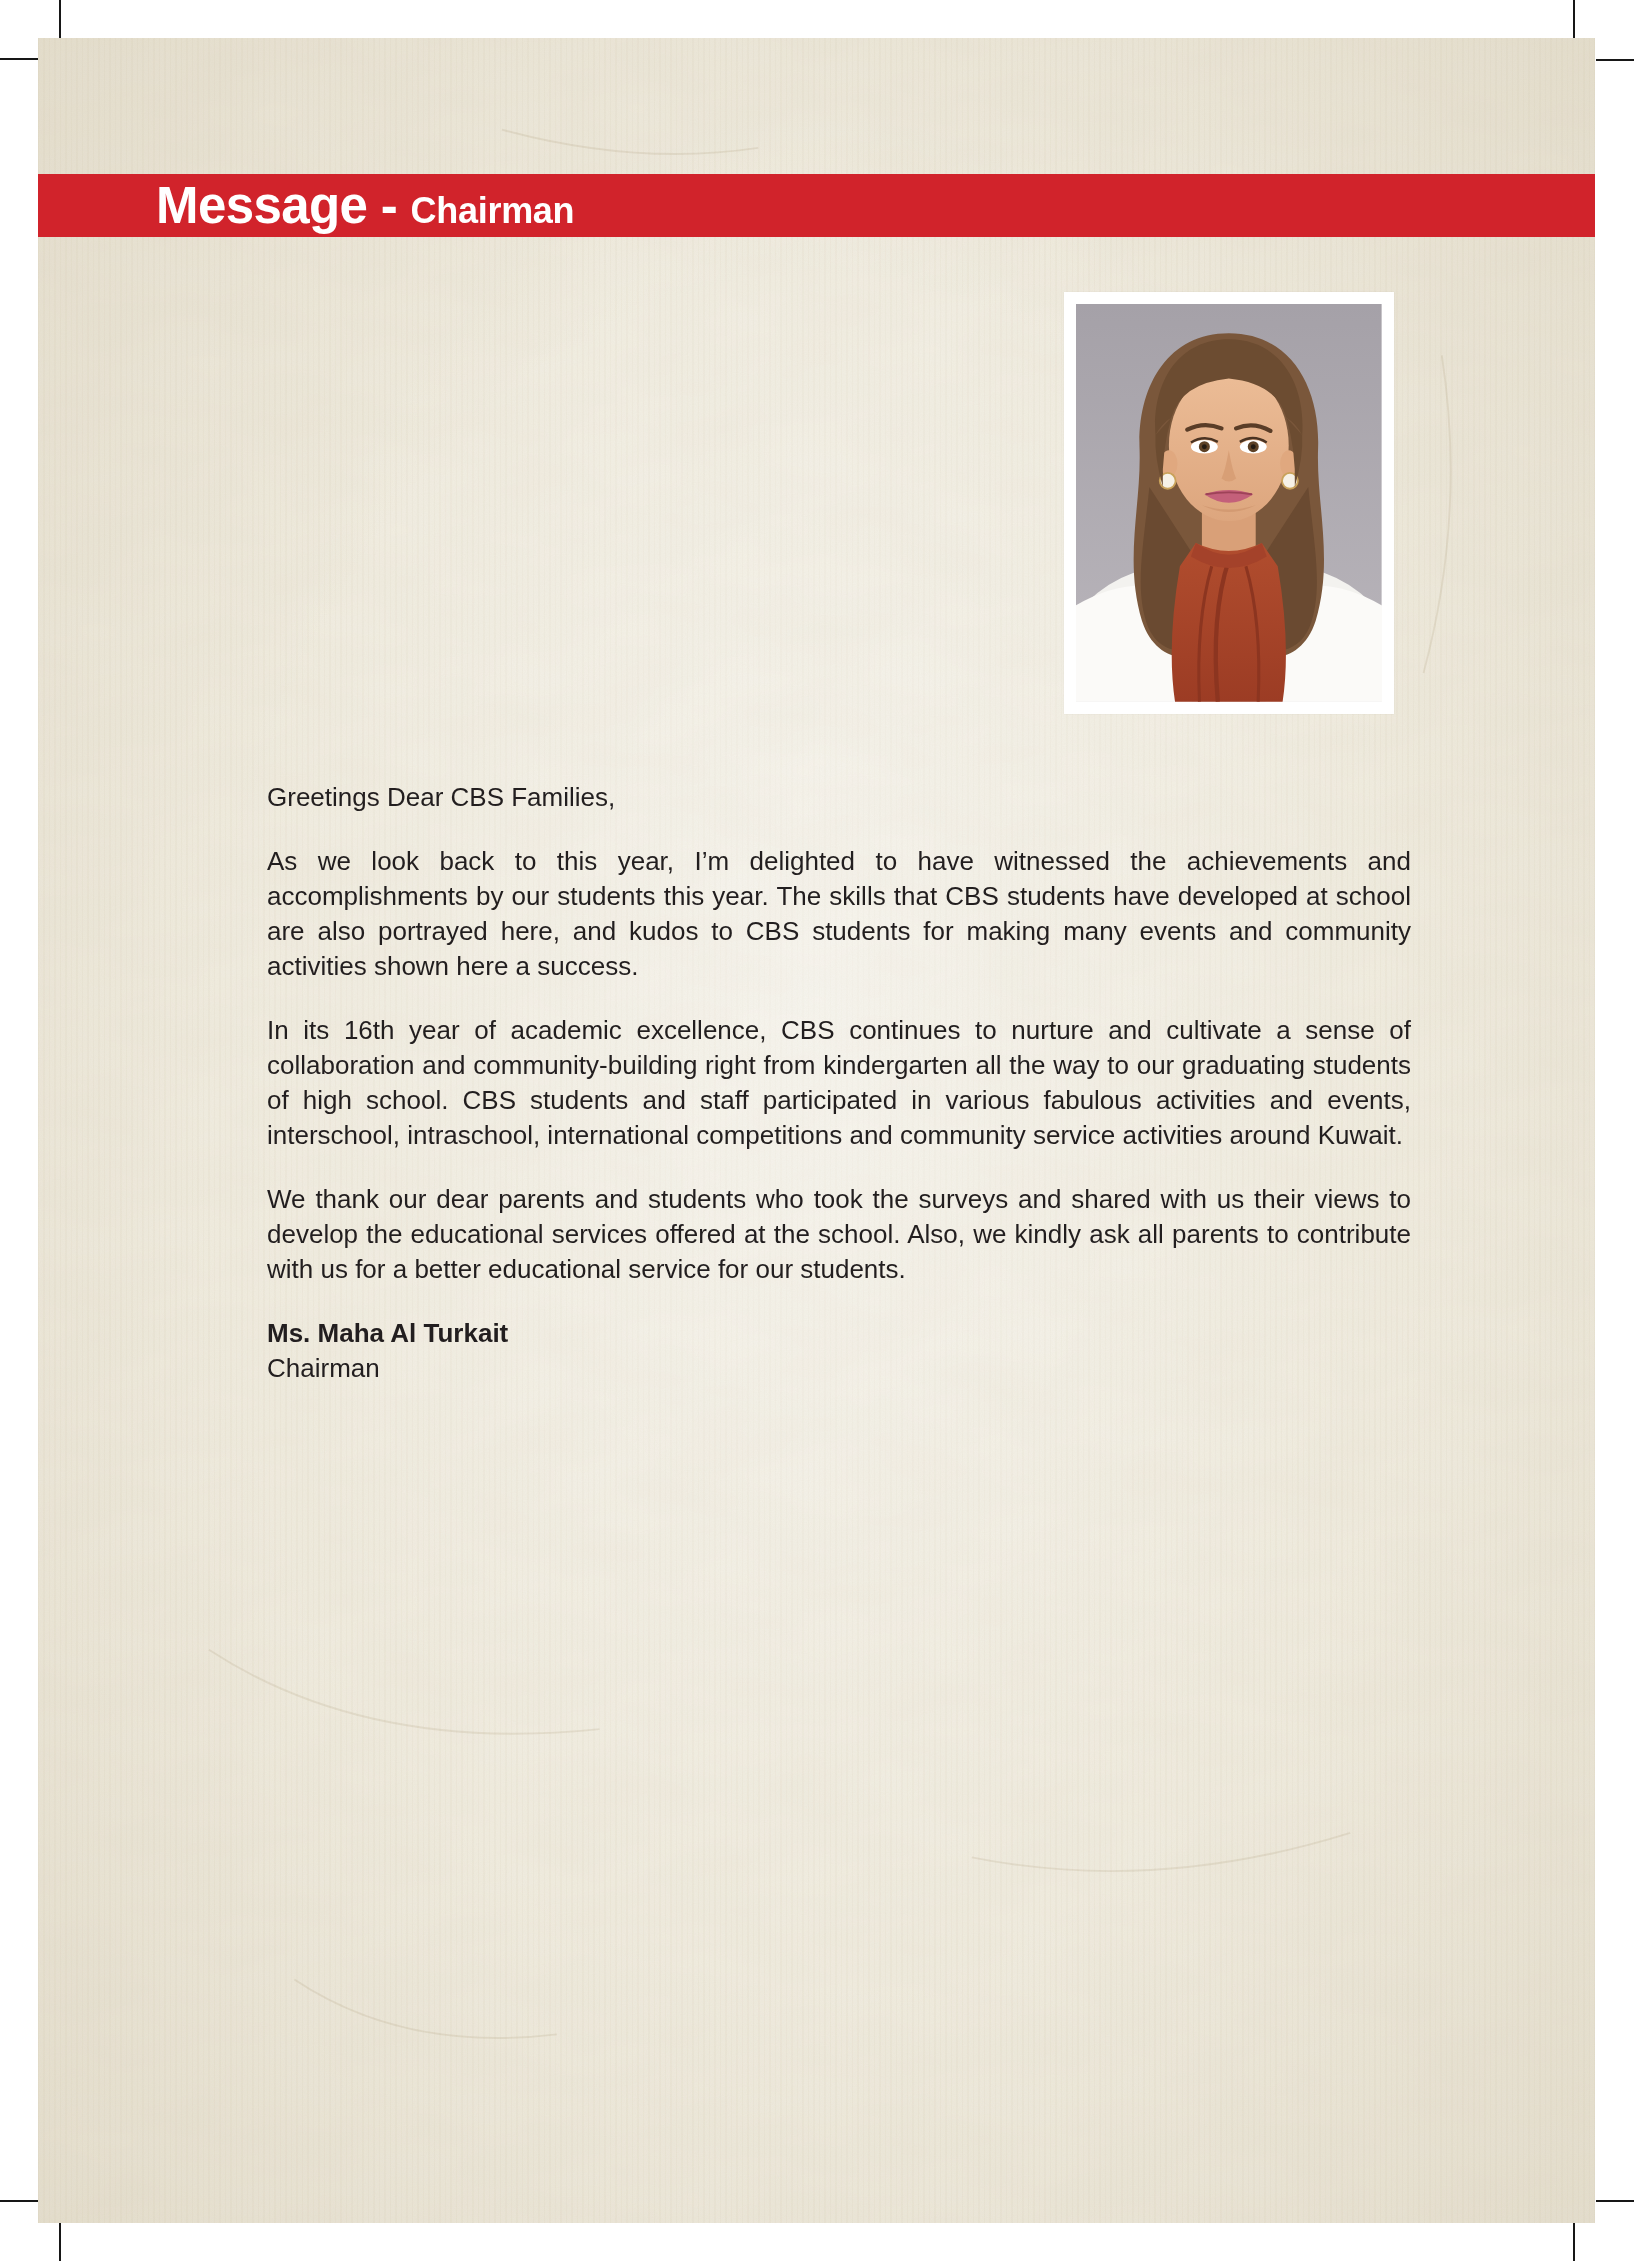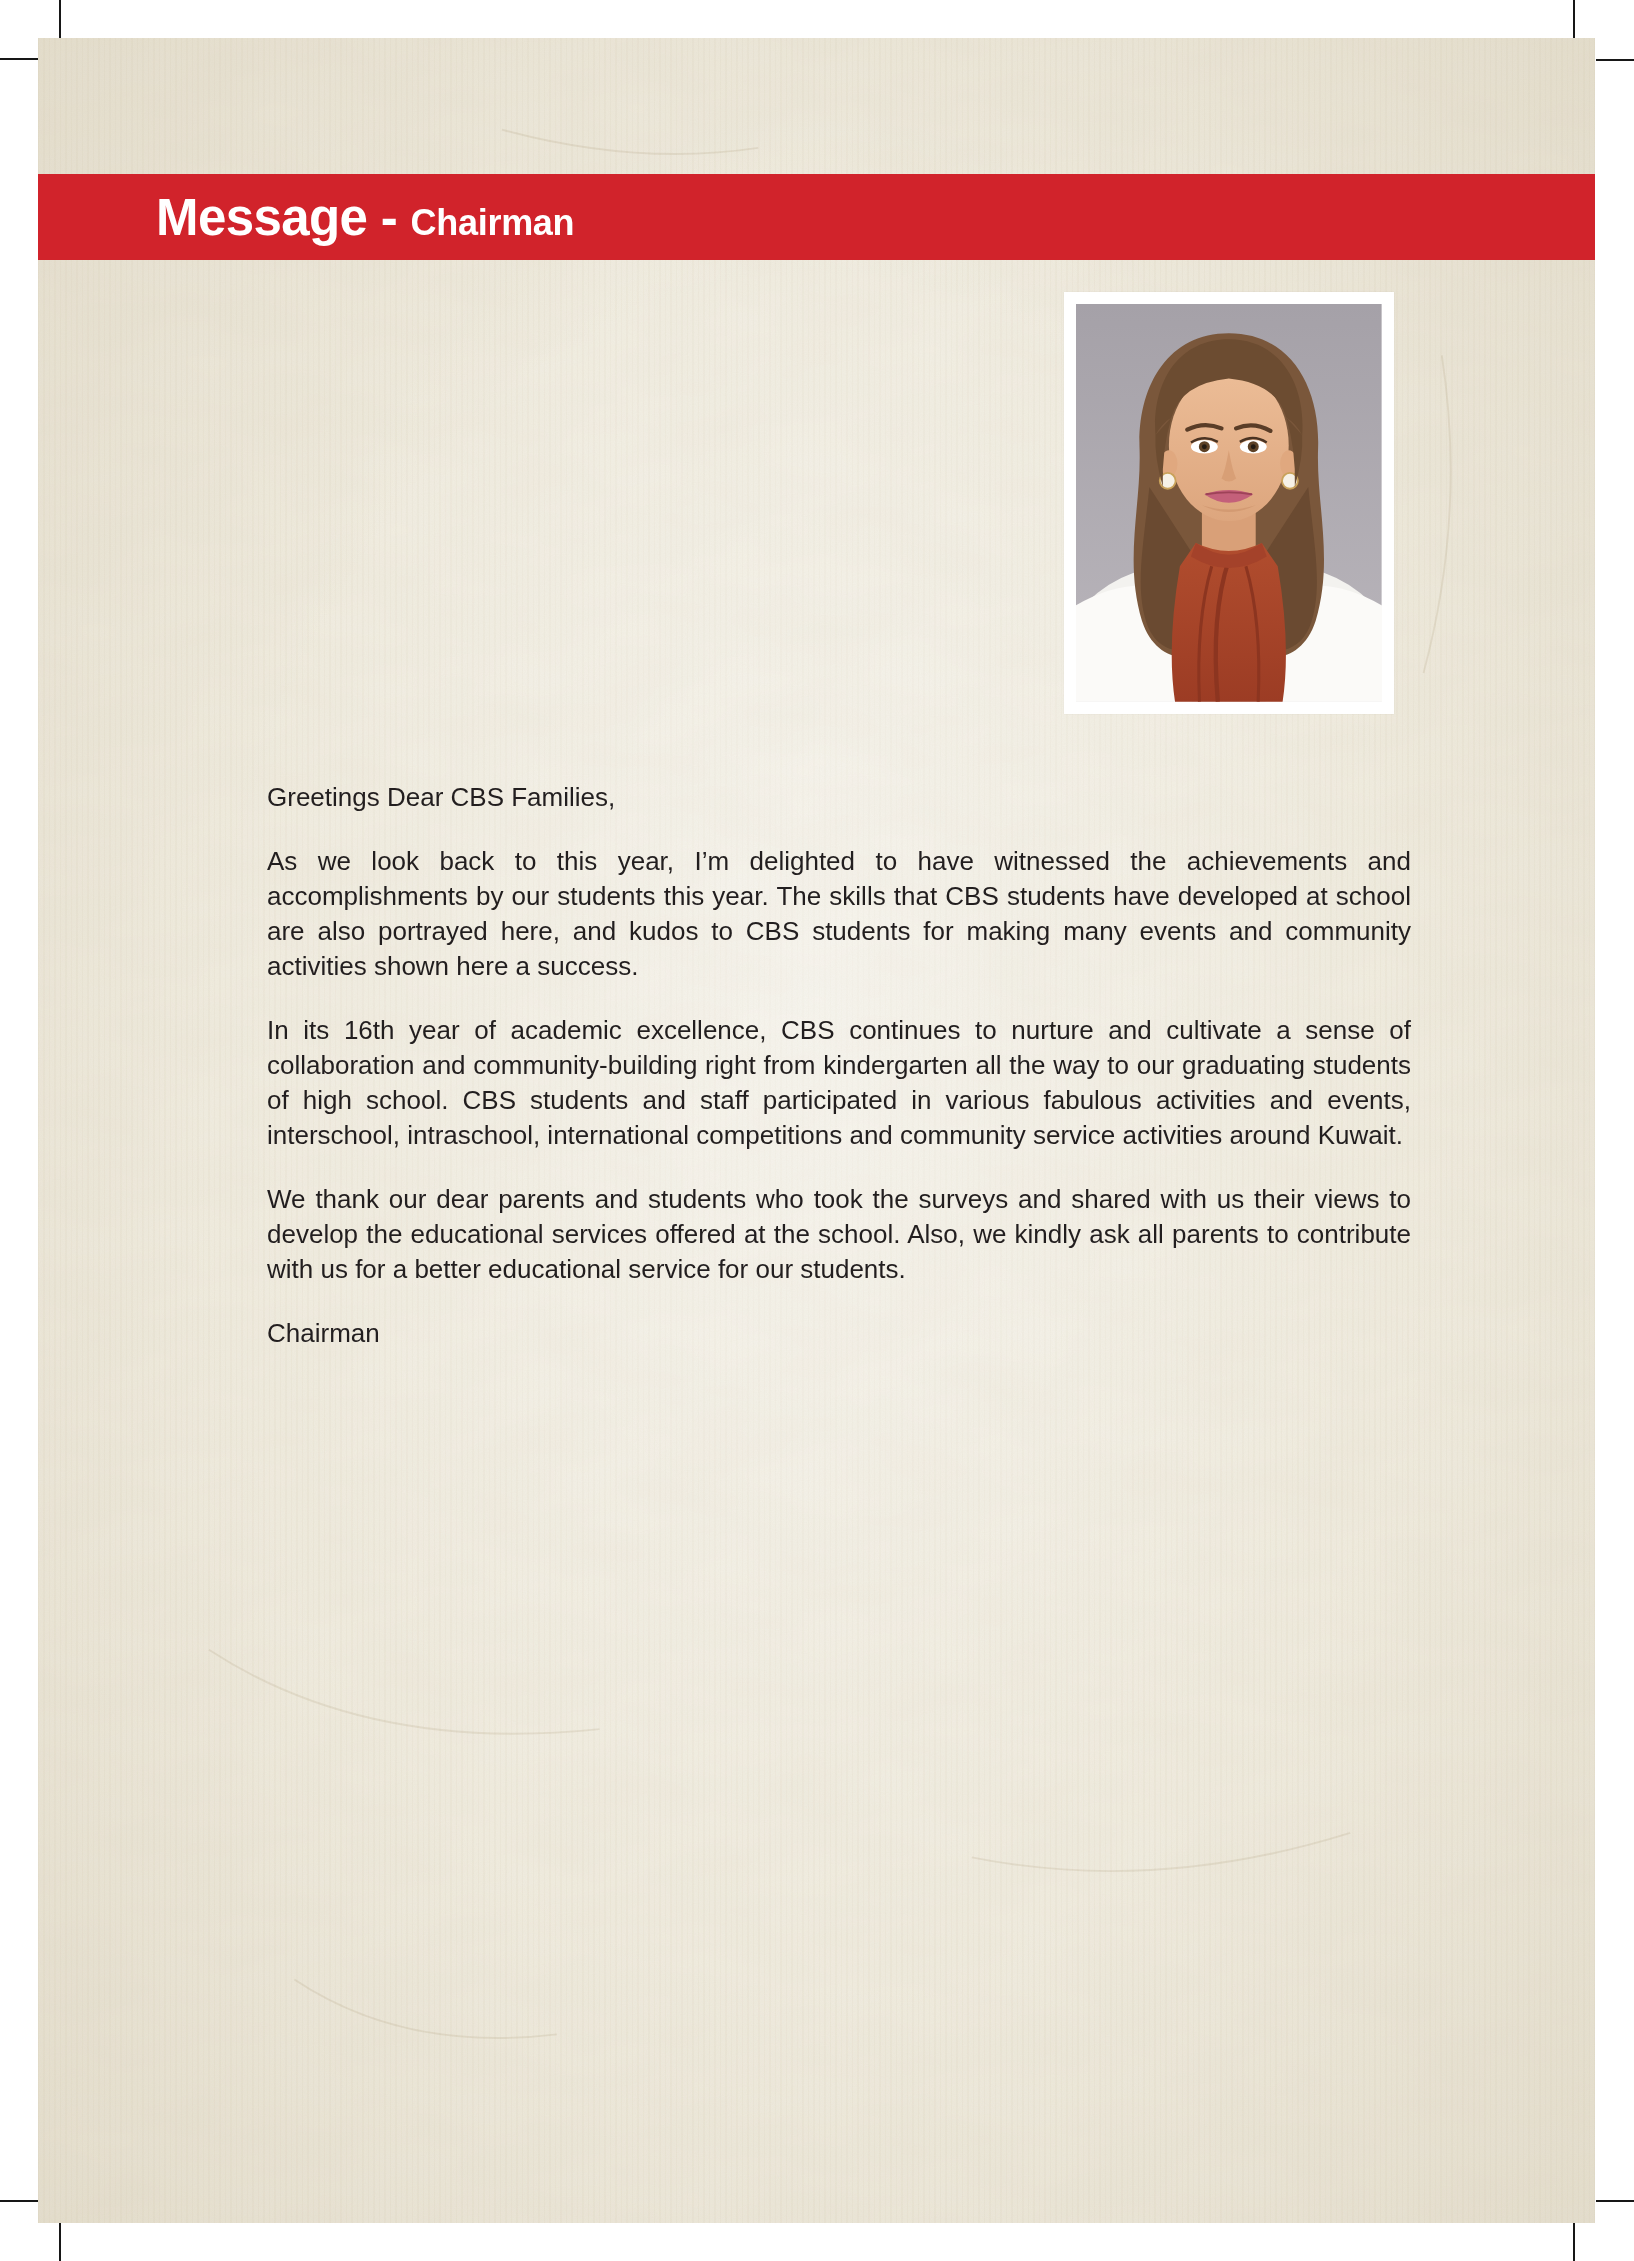--- a/index.html
+++ b/index.html
@@ -40,21 +40,21 @@
   .texture-svg {
     position: absolute; inset: 0;
     width: 100%; height: 100%;
     pointer-events: none;
   }
 
   
   .banner {
     position: absolute;
     left: 0; top: 136px;
-    width: 100%; height: 86px;
+    width: 100%; height: 63px;
     display: flex;
     align-items: center;
     padding-left: 118px;
   }
   .banner-bg { position: absolute; inset: 0; }
   .banner-title-row {
     position: relative;
     display: flex;
     align-items: baseline;
     gap: 13.4px;
@@ -219,18 +219,19 @@
           <path d="M206 330 Q250 352 294 330 Q250 344 206 330 Z" fill="#d39a72"></path>
         </svg>
       </div>
     </div>
 
     <div class="letter">
       <p class="greeting">Greetings Dear CBS Families,</p>
       <p class="para">As we look back to this year, I’m delighted to have witnessed the achievements and accomplishments by our students this year. The skills that CBS students have developed at school are also portrayed here, and kudos to CBS students for making many events and community activities shown here a success.</p>
       <p class="para">In its 16th year of academic excellence, CBS continues to nurture and cultivate a sense of collaboration and community-building right from kindergarten all the way to our graduating students of high school. CBS students and staff participated in various fabulous activities and events, interschool, intraschool, international competitions and community service activities around Kuwait.</p>
       <p class="para">We thank our dear parents and students who took the surveys and shared with us their views to develop the educational services offered at the school. Also, we kindly ask all parents to contribute with us for a better educational service for our students.</p>
+      <p class="sig-name">Ms. Maha Al Turkait</p>
       <p class="sig-title">Chairman</p>
     </div>
 
   </div>
 </div>
 
 
 </body></html>

